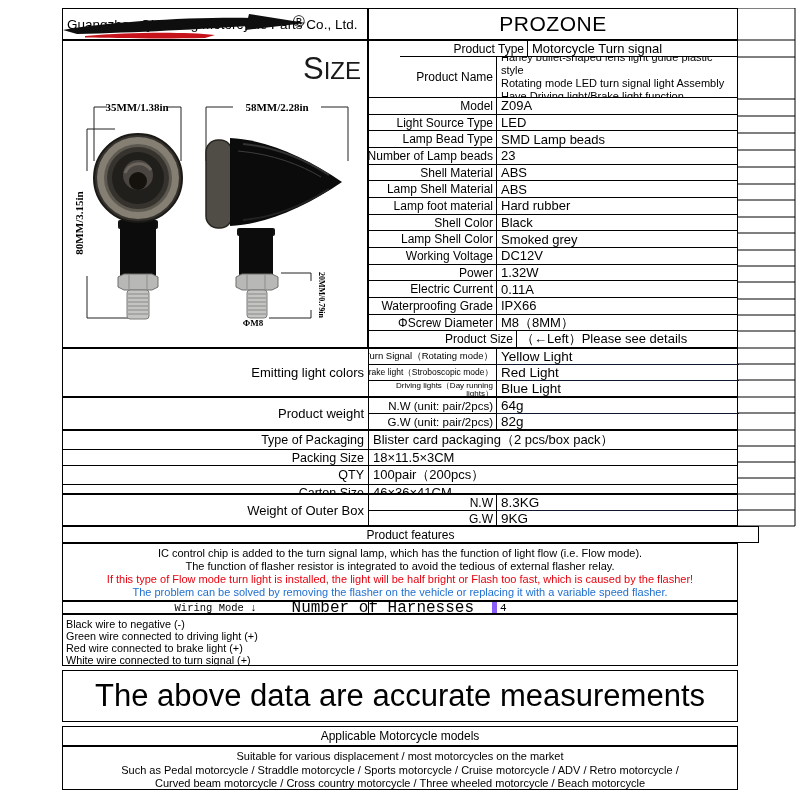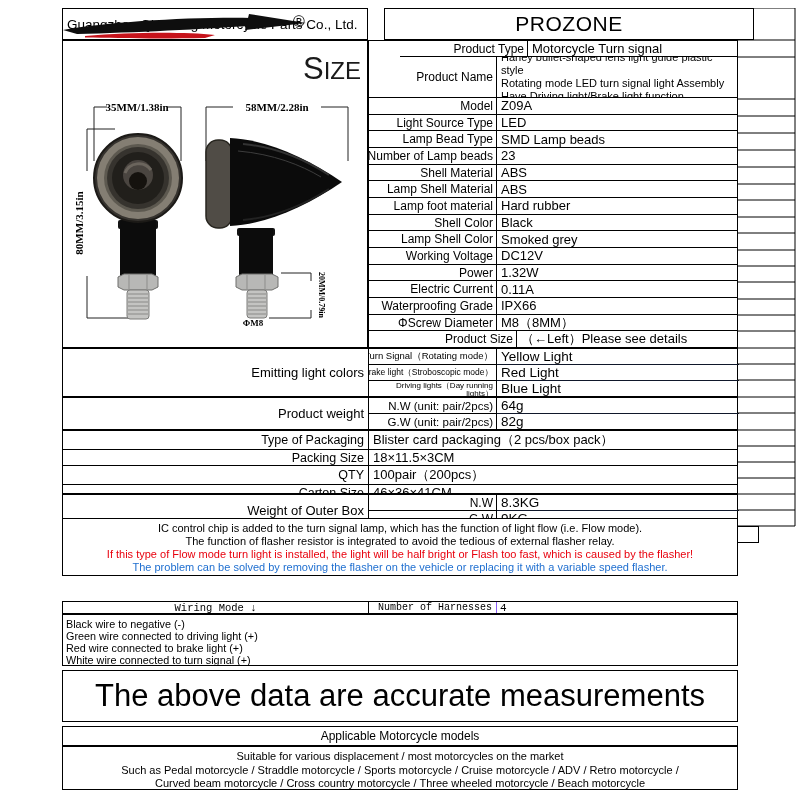--- a/index.html
+++ b/index.html
@@ -6,21 +6,21 @@
   body { background:#fff; font-family:"Liberation Sans", sans-serif; color:#000; }
   .page { position:relative; width:800px; height:800px; background:#fff; overflow:hidden; }
 
   .sec { position:absolute; border:1px solid #000; background:#fff; }
 
   
   .company-cell { left:62px; top:8px; width:306px; height:32px; }
   .company-text { position:absolute; left:4px; top:0; line-height:31px; font-size:13.5px; white-space:nowrap; z-index:1; }
   .logo-svg { position:absolute; left:0; top:0; z-index:2; }
   .reg-mark { position:absolute; left:230px; top:4px; font-size:16px; z-index:3; }
-  .brand-cell { left:368px; top:8px; width:370px; height:32px; display:flex; align-items:center; justify-content:center; font-size:21px; letter-spacing:.5px;margin-left:16px; }
+  .brand-cell { left:368px; top:8px; width:370px; height:32px; display:flex; align-items:center; justify-content:center; font-size:21px; letter-spacing:.5px; }
 
   
   .size-box { left:62px; top:40px; width:306px; height:308px; }
 
   
   .spec-table { left:368px; top:40px; width:370px; height:308px; display:flex; flex-direction:column; }
   .srow { display:flex; border-bottom:1px solid #000; flex:1; min-height:0; }
   .srow:last-child { border-bottom:none;padding-left:20px; }
   .srow.h17 { flex:0 0 16px;margin-left:31px; }
   .srow.h42 { flex:0 0 41px; }
@@ -43,29 +43,29 @@
 
   
   .pack { left:62px; top:430px; width:676px; height:64px; display:flex; flex-direction:column; }
   .prow { flex:1; display:flex; border-bottom:1px solid #000; }
   .prow:last-child { border-bottom:none; }
   .plabel { width:306px; border-right:1px solid #000; display:flex; align-items:center; justify-content:flex-end; padding-right:4px; font-size:12.5px; }
   .pvalue { flex:1; display:flex; align-items:center; padding-left:4px; font-size:13px; }
 
   
   .feat-header { left:62px; top:526px; width:697px; height:17px; display:flex; align-items:center; justify-content:center; font-size:12px; }
-  .feat-box { left:62px; top:518px; width:676px; height:58px; text-align:center; padding-top:3px; }
+  .feat-box { left:62px; top:543px; width:676px; height:58px; text-align:center; padding-top:3px; }
   .feat-box div { font-size:11px; line-height:13px; white-space:nowrap; }
   .line-red { color:#e8000d; }
   .line-blue { color:#1f6fd0; }
 
   
   .wiring-row { left:62px; top:601px; width:676px; height:13px; display:flex;font-family:Liberation Mono, monospace; }
   .wmode { width:306px; border-right:1px solid #000; display:flex; align-items:center; justify-content:center; font-size:10.5px; }
-  .wharn { width:128px; border-right:1px solid #8b5cf6; display:flex; align-items:center; justify-content:flex-end; padding-right:4px; font-size:10px; white-space:nowrap; }
+  .wharn { width:128px; border-right:5px solid #8b5cf6; display:flex; align-items:center; justify-content:flex-end; padding-right:18px; font-size:16px; white-space:nowrap; }
   .wval { flex:1; display:flex; align-items:center; padding-left:3px; font-size:11px; }
   .wiring-box { left:62px; top:614px; width:676px; height:52px; padding:3px 0 0 3px; }
   .wiring-box div { font-size:10.8px; line-height:12px; white-space:nowrap; }
 
   
   .statement { left:62px; top:670px; width:676px; height:52px; display:flex; align-items:center; justify-content:center; font-size:31px; white-space:nowrap; }
 
   
   .models-header { left:62px; top:726px; width:676px; height:20px; display:flex; align-items:center; justify-content:center; font-size:12px; }
   .models-box { left:62px; top:746px; width:676px; height:44px; text-align:center; padding-top:3px; }

